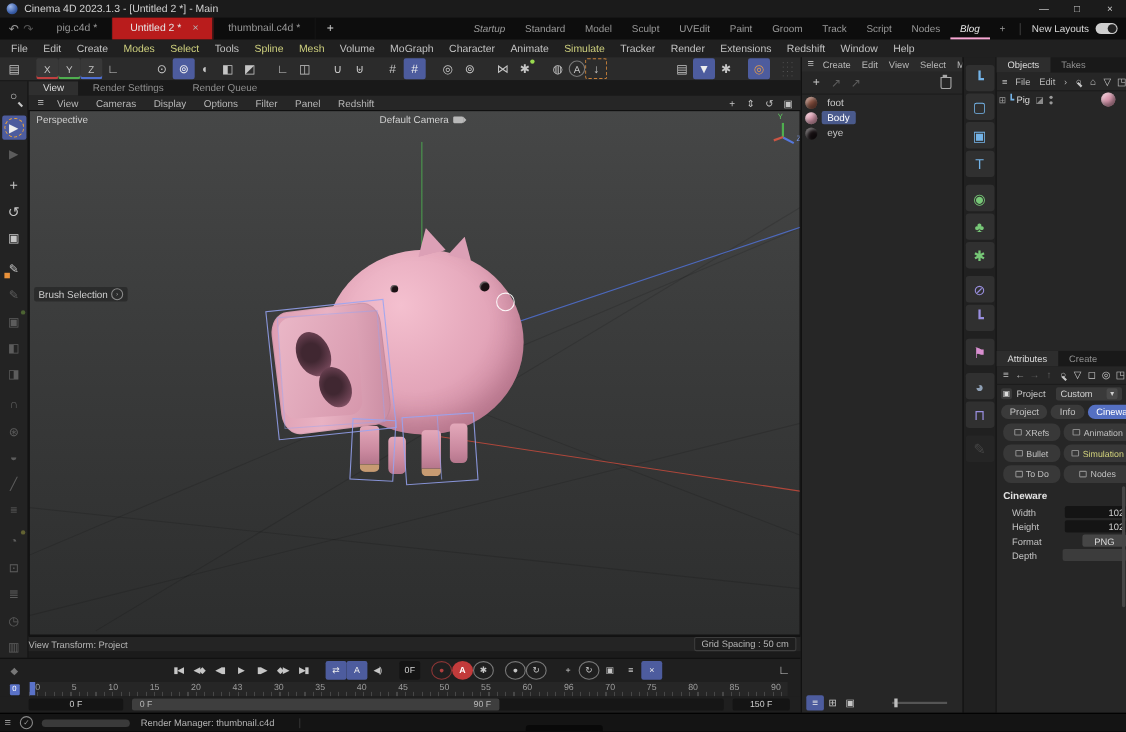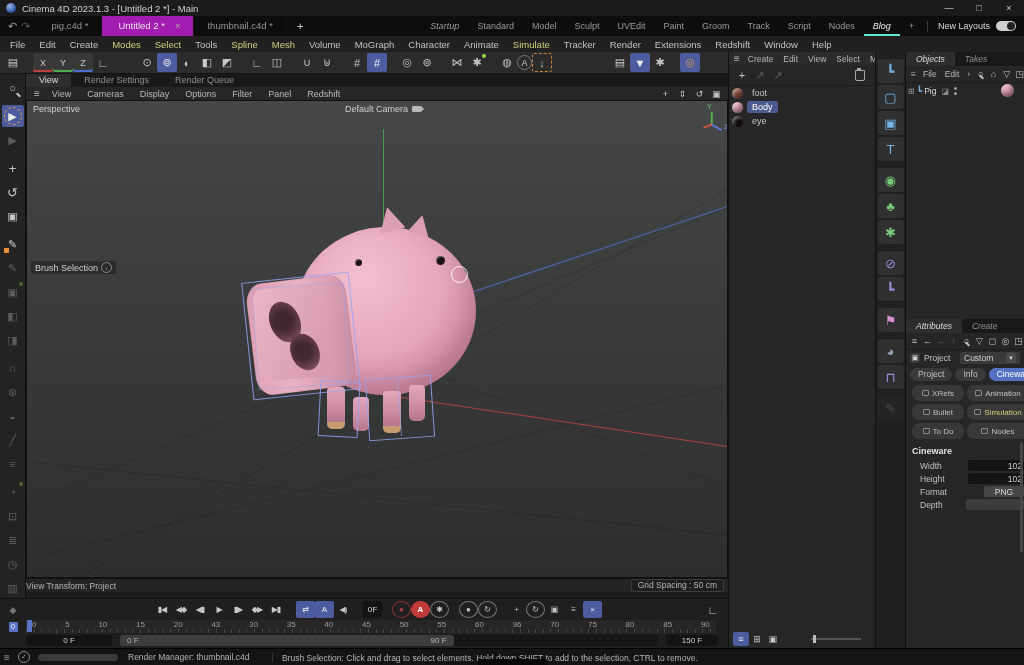--- a/index.html
+++ b/index.html
@@ -12,28 +12,28 @@
   .titlebar{position:absolute;left:0;top:0;width:1024px;height:16px;background:#1b1b1b;
             display:flex;align-items:center;gap:6px;padding-left:6px;box-sizing:border-box;font-size:9.5px;color:#d2d2d2;}
   .logo{width:10px;height:10px;border-radius:50%;background:radial-gradient(circle at 35% 30%,#9db7e8,#3a5ea8 60%,#203a70);}
   .winctl{position:absolute;right:0;top:0;height:16px;display:flex;}
   .winctl span{width:30px;height:16px;display:flex;align-items:center;justify-content:center;font-size:9px;color:#cfcfcf;}
 
   
   .tabrow{position:absolute;left:0;top:16px;width:1024px;height:20px;background:#0d0d0d;display:flex;align-items:center;box-sizing:border-box;}
   .histbtns{display:flex;gap:4px;padding:0 8px;font-size:11px;color:#9a9a9a;}
   .doctab{height:20px;line-height:20px;padding:0 13px;color:#969696;font-size:9.5px;border-right:1px solid #161616;white-space:nowrap;}
-  .doctab.active{background:#a21caf;color:#e6e6e6;padding-left:16px;}
+  .doctab.active{background:#b91c1c;color:#e6e6e6;padding-left:16px;}
   .doctab .close{display:none;margin-left:10px;color:#b5b5b5;}
   .doctab.active .close{display:inline;}
   .addtab{padding:0 10px;color:#cfcfcf;font-size:11px;}
   .laytabs{margin-left:auto;display:flex;align-items:center;height:20px;}
   .laytab{padding:0 9px;font-size:9px;color:#9a9a9a;height:20px;line-height:20px;}
   .laytab.it{font-style:italic;}
-  .laytab.active{color:#e8e8e8;border-bottom:2px solid #5eead4;box-sizing:border-box;}
+  .laytab.active{color:#e8e8e8;border-bottom:2px solid #f9a8d4;box-sizing:border-box;}
   .laydiv{width:1px;height:11px;background:#3a3a3a;margin:0 4px;}
   .newlay{color:#dadada;font-size:9px;padding:0 6px;}
   .tog{width:20px;height:10px;border-radius:5px;background:#cfcfcf;position:relative;margin-right:8px;}
   .tog::after{content:'';position:absolute;right:1px;top:1px;width:8px;height:8px;border-radius:50%;background:#222;}
 
   
   .menurow{position:absolute;left:0;top:36px;width:1024px;height:16px;background:#202020;display:flex;align-items:center;padding-left:3px;box-sizing:border-box;}
   .mitem{padding:0 7px;font-size:9.5px;color:#c2c2c2;}
   .mitem.hl{color:#ced07e;}
 
@@ -151,21 +151,21 @@
   .matviews{height:18px;display:flex;align-items:center;padding:0 4px;gap:2px;flex:none;}
   .matviews .ib{width:16px;height:14px;font-size:9px;}
   .mslider{position:relative;flex:1;height:2px;background:#555;margin:0 10px 0 28px;}
   .mslider::before{content:'';position:absolute;left:2px;top:-3px;width:3px;height:8px;background:#bdbdbd;}
 
   .palette{position:absolute;left:147px;top:0;width:30px;height:596px;background:#202020;border-left:1px solid #101010;display:flex;flex-direction:column;align-items:center;padding-top:6px;box-sizing:border-box;}
   .palette .ib{width:26px;height:24px;background:#303030;margin:1px 0;font-size:13px;border-radius:3px;}
   .palette .ib.sp{margin-left:0;margin-top:6px;}
 
   .rpanel{position:absolute;left:177px;top:0;width:119px;height:596px;background:#262626;border-left:1px solid #101010;box-sizing:border-box;}
-  .ptabs{height:14px;background:#191919;display:flex;font-style:italic;}
+  .ptabs{height:14px;background:#191919;display:flex;}
   .ptab{padding:0 10px;height:14px;line-height:14px;font-size:8.5px;color:#8f8f8f;}
   .ptab.active{background:#2d2d2d;color:#dcdcdc;}
   .ptools{height:16px;display:flex;align-items:center;padding:0 2px;border-bottom:1px solid #1c1c1c;font-size:8.5px;color:#b8b8b8;}
   .ptools .vmi{padding:0 4px;}
   .ptools .ib{width:13px;height:13px;font-size:9px;}
   .omlist{height:236px;}
   .omrow{display:flex;align-items:center;height:16px;gap:2px;padding-left:2px;font-size:8.5px;position:relative;}
   .vdots{width:3px;height:8px;margin-left:3px;position:relative;}
   .vdots::before{content:'';position:absolute;top:0;left:0;width:3px;height:3px;border-radius:50%;background:#9a9a9a;box-shadow:0 5px 0 #9a9a9a;}
   .omball{position:absolute;right:10px;top:1px;width:13px;height:13px;border-radius:50%;box-shadow:inset -2px -3px 4px rgba(0,0,0,.45),inset 2px 2px 3px rgba(255,255,255,.4);}
@@ -661,17 +661,16 @@
       <div class="ascroll"></div>
     </div>
   </div>
 
   <div class="statusbar">
     <span class="sb-ic">≡</span>
     <span class="chkcirc">✓</span>
     <span class="pill"></span>
     <span>Render Manager: thumbnail.c4d</span>
     <span class="sbdivider"></span>
-    <span class="sbhint">Brush Selection: Click and drag to select elements. Hold down SHIFT to add to the selection, CTRL to remove.</span>
   </div>
   <div class="tasknotch"></div>
 
 </div>
 
 </body></html>

